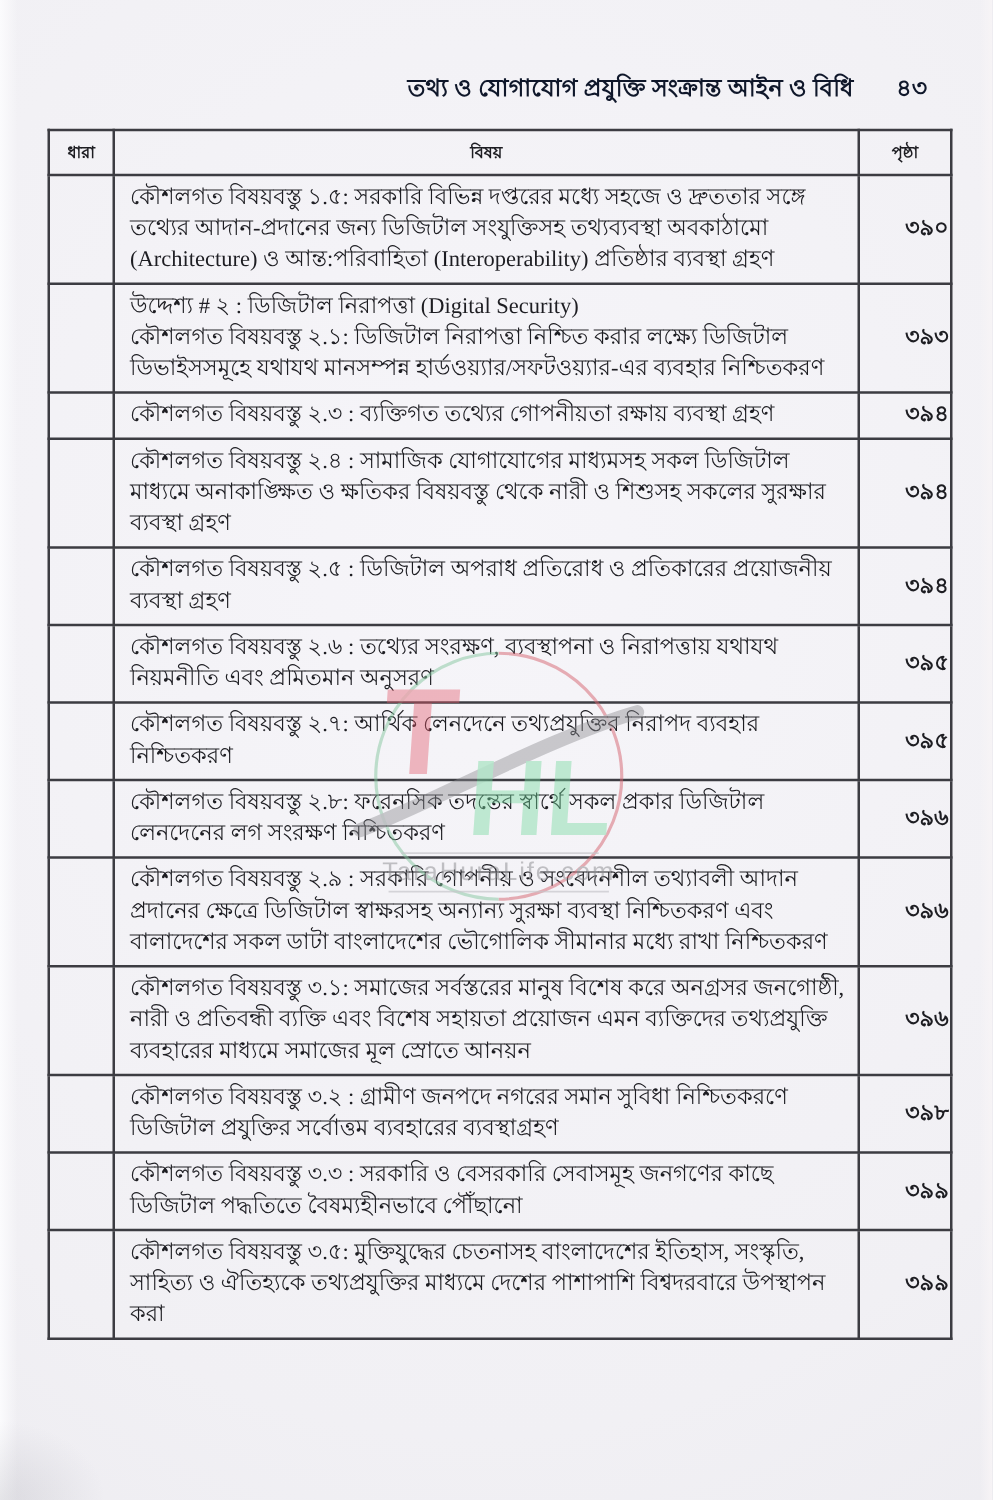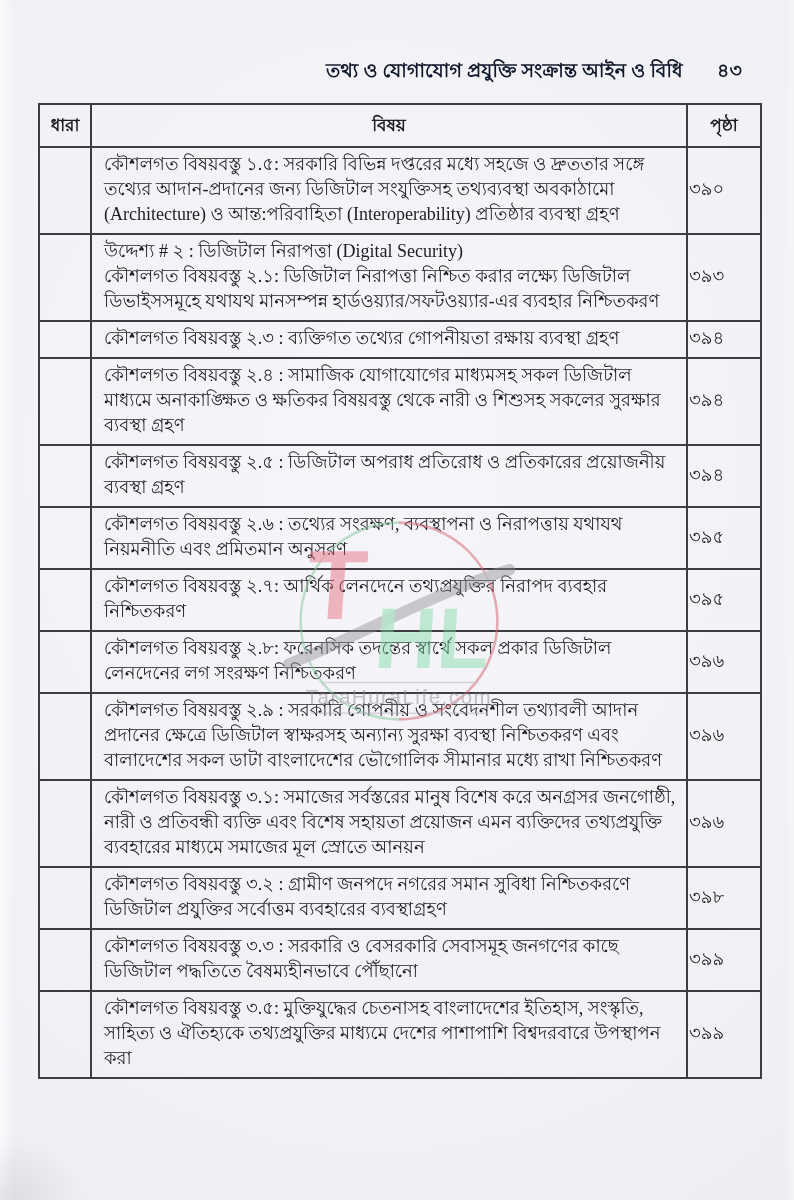--- a/index.html
+++ b/index.html
@@ -30,29 +30,29 @@
     position:absolute;left:38px;top:103px;width:722px;
     border-collapse:collapse;table-layout:fixed;
     background:transparent;
   }
   table.toc th, table.toc td{
     border:2px solid #3c3c42;
     vertical-align:middle;
     color:#1d1d22;
   }
   table.toc th{
-    font-size:17px;font-weight:bold;padding:7px 4px 6px 4px;text-align:center;
+    font-size:13px;font-weight:bold;padding:7px 4px 6px 4px;text-align:center;
   }
   td.c-dhara{width:52px;}
   td.c-subject{
     font-size:18px;line-height:25px;font-weight:500;
     padding:4px 10px 6px 12px;text-align:left;white-space:pre-line;border-radius:28px;
   }
   td.c-page{
-    font-size:18px;text-align:left;font-weight:400;
+    font-size:18px;text-align:right;font-weight:700;
   }
 
   .watermark{
     position:absolute;left:276px;top:498px;width:246px;height:246px;
     opacity:.5;pointer-events:none;z-index:5;
   }
   .watermark text{font-family:"Liberation Sans","DejaVu Sans",sans-serif;}
 </style>
 </head>
 <body>

